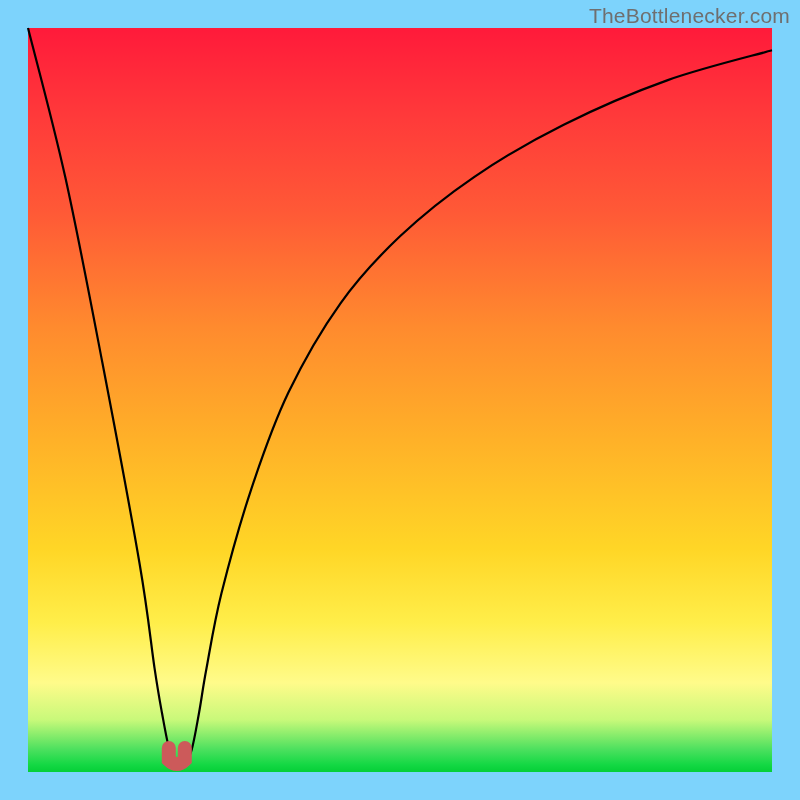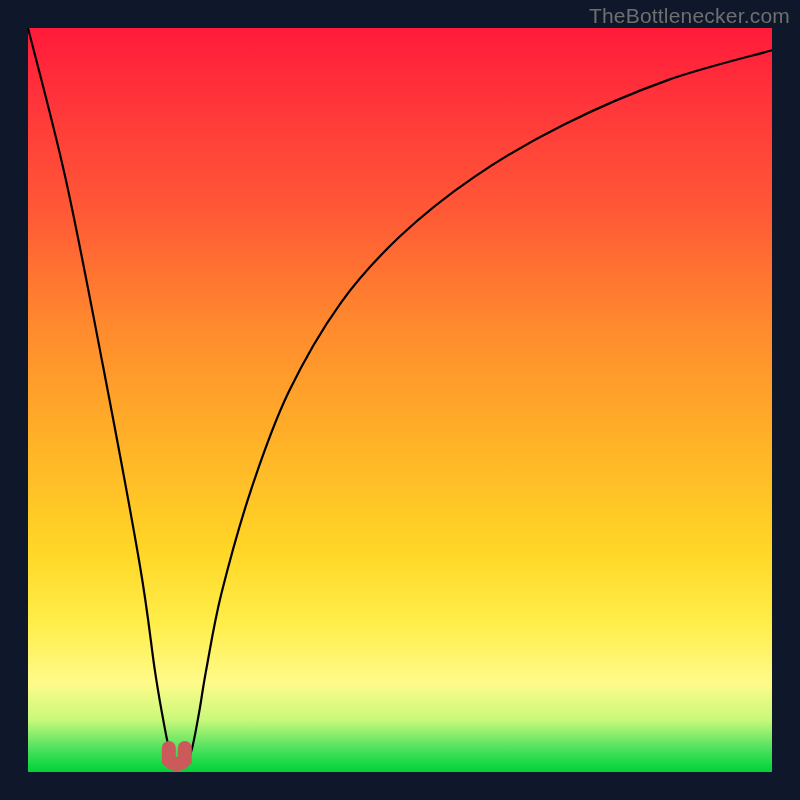--- a/index.html
+++ b/index.html
@@ -10,21 +10,21 @@
     overflow: hidden;
     background: #000;
     font-family: Arial, Helvetica, sans-serif;
   }
   .frame {
     position: absolute;
     left: 0;
     top: 0;
     width: 800px;
     height: 800px;
-    background: #0f172a;
+    background: #7dd3fc;
   }
   .plot-bg {
     position: absolute;
     
     left: 28px;
     top: 28px;
     width: 744px;
     height: 744px;
     
     background: linear-gradient(to bottom,

